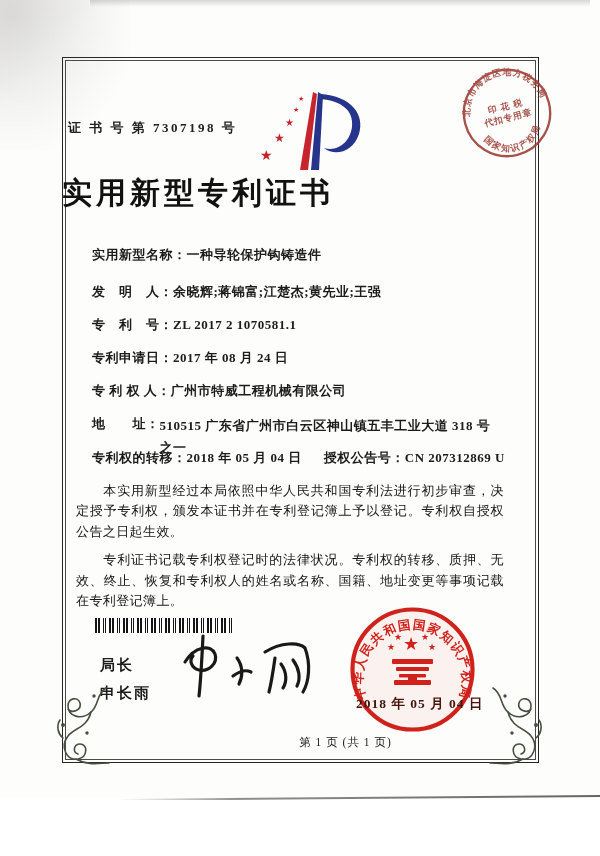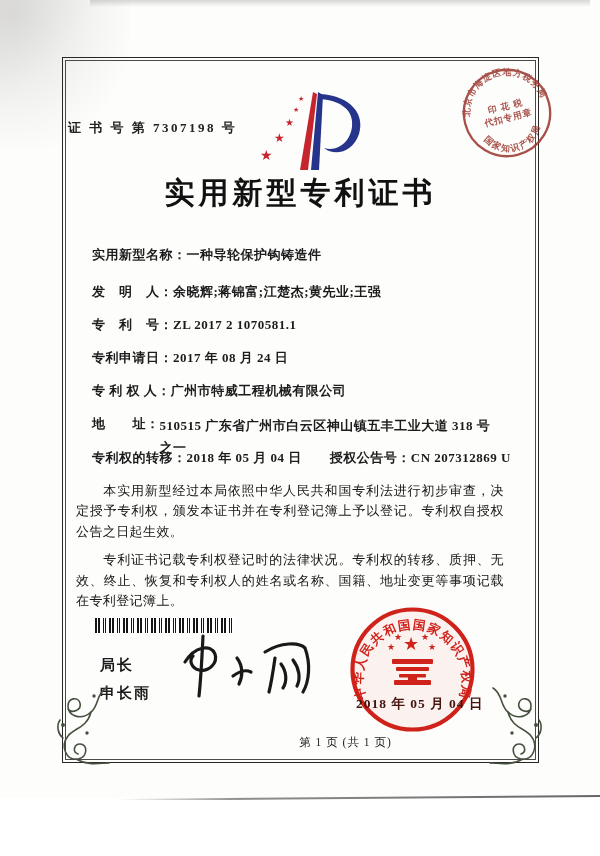--- a/index.html
+++ b/index.html
@@ -17,31 +17,31 @@
   .smudge-top{position:absolute;left:90px;top:0;width:500px;height:7px;
     background:linear-gradient(to bottom,rgba(100,100,100,.25),transparent);}
   .page-bottom-edge{position:absolute;left:118px;top:797px;width:482px;height:2px;
     transform:rotate(-0.45deg);
     background:linear-gradient(to right,rgba(130,130,130,0),#8f8f8f 25%,#666);}
   .frame-outer{position:absolute;left:62px;top:57px;width:475px;height:704px;
     border:1.7px solid #272727;}
   .frame-inner{position:absolute;inset:2px;border:1.1px solid #4a4a4a;}
   .cert-no{position:absolute;left:68px;top:95px;font-size:13px;font-weight:bold;
     letter-spacing:2.5px;color:#222;margin-top:24px;}
-  .doc-title{position:absolute;left:62px;top:173px;width:477px;text-align:center;
+  .doc-title{position:absolute;left:62px;top:173px;width:477px;
     font-size:30px;font-weight:bold;letter-spacing:4px;color:#111;}
   .logo{position:absolute;left:244px;top:82px;}
   .fields{position:absolute;left:92px;top:244px;width:444px;font-size:13px;font-weight:bold;}
   .frow{position:absolute;left:0;display:flex;align-items:flex-start;line-height:17px;}
   .flabel{flex:0 0 auto;white-space:pre;letter-spacing:.5px;text-align:center;}
   .fvalue{letter-spacing:.5px;}
   .r1{top:2px}.r2{top:39px}.r3{top:72px}.r4{top:105px}.r5{top:138px}
   .r6{top:171px}.r6 .fvalue{width:335px;line-height:22px;}
   .r7{top:205px;width:444px;}
-  .r7 .pair2{margin-left:28px;display:flex;}
+  .r7 .pair2{margin-left:22px;display:flex;}
   .paras{position:absolute;left:68px;top:473px;width:444px;font-size:13px;
     line-height:20.4px;letter-spacing:.4px;color:#161616;}
   .paras p{margin:8px;text-indent:2.1em;text-align:justify;}
   .barcode{position:absolute;left:95px;top:618px;width:140px;height:15px;
     background:repeating-linear-gradient(90deg,
       #151515 0 2px,#fff 2px 3px,#151515 3px 5px,#fff 5px 8px,
       #151515 8px 9px,#fff 9px 10px,#151515 10px 11px,#fff 11px 14px);}
   .signoff-title{position:absolute;left:100px;top:656px;font-size:15px;font-weight:bold;
     font-family:"Liberation Sans","DejaVu Sans",sans-serif;letter-spacing:2px;}
   .signoff-name{position:absolute;left:100px;top:684px;font-size:15px;font-weight:bold;

